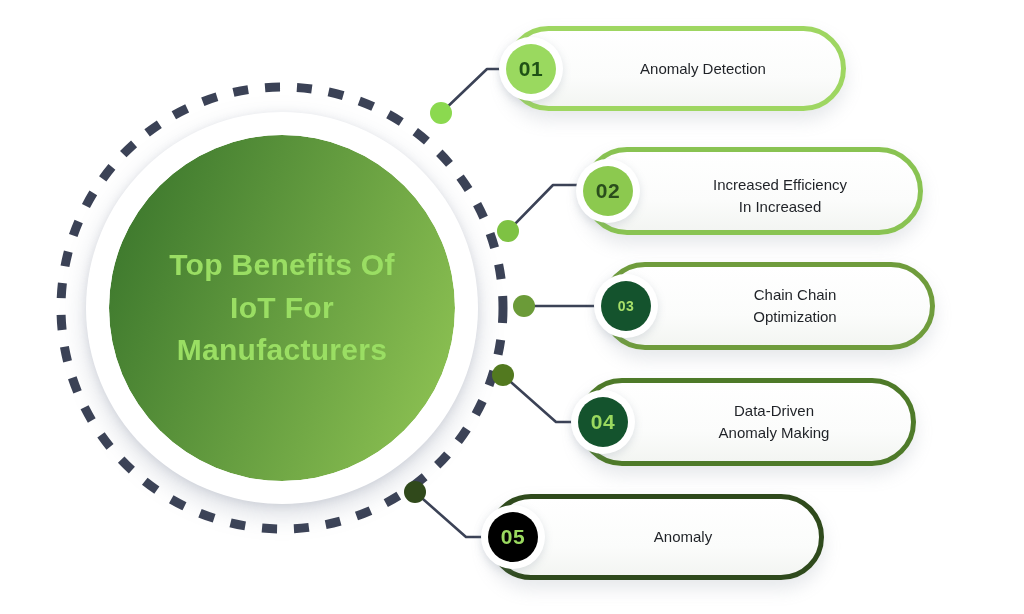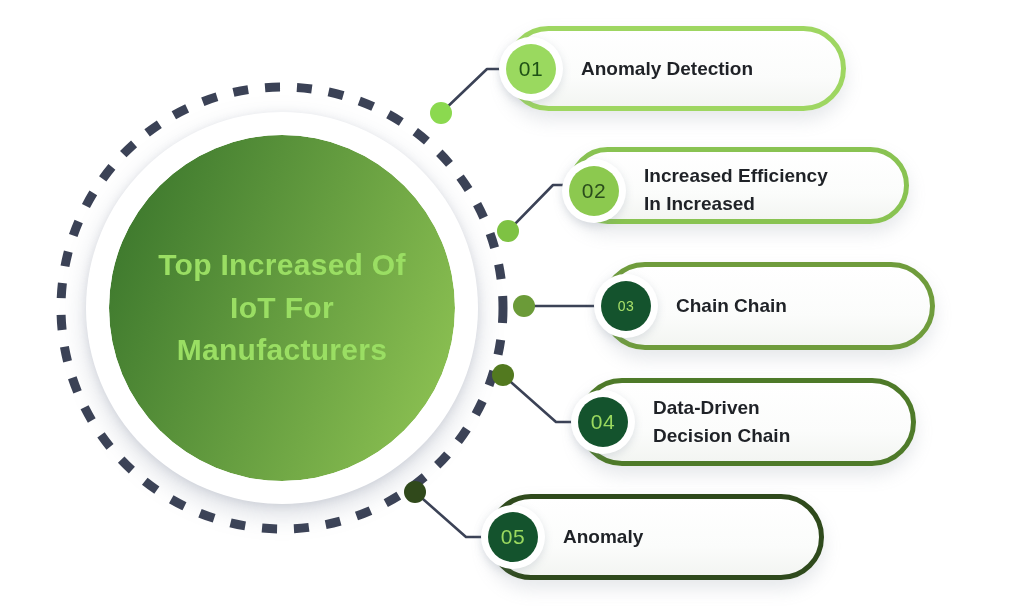--- a/index.html
+++ b/index.html
@@ -99,31 +99,30 @@
     display: flex;
     align-items: center;
     justify-content: center;
     box-shadow: 0 3px 9px rgba(120,130,150,0.22);
   }
   .badge {
     border-radius: 50%;
     display: flex;
     align-items: center;
     justify-content: center;
-    font-weight: normal;
+    font-weight: bold;
     letter-spacing: 0.5px;
   }
   .card-label {
     color: #1f2227;
-    font-size: 19px;
+    font-size: 15px;
     line-height: 1.45;
-    text-align: left;
+    text-align: center;
     width: 100%;
     box-sizing: border-box;
-    font-weight: bold;
   }
 </style>
 </head>
 <body>
 
 <div id="stage">
 
   <div id="hub">
 
     <svg class="dashed-ring" viewBox="0 0 460 460">
@@ -139,21 +138,21 @@
             <stop id="hubStop1" offset="0%" stop-color="#3f7a2e"></stop>
             <stop id="hubStop2" offset="100%" stop-color="#8cc152"></stop>
           </linearGradient>
         </defs>
         <circle cx="173" cy="173" r="173" fill="url(#hubGrad)"></circle>
       </svg>
     </div>
 
     <div class="hub-title" style="color: rgb(154, 222, 99);">
       <div>
-        <div>Top Increased Of</div>
+        <div>Top Benefits Of</div>
         <div>IoT For</div>
         <div>Manufacturers</div>
       </div>
     </div>
   </div>
 
   <svg id="connectors" viewBox="0 0 1024 614">
     <g id="connector-group">
         <path d="M441,113 L487,69 L525,69" fill="none" stroke="#3b4256" stroke-width="2.6" stroke-linecap="round" stroke-linejoin="round"></path>
         <circle cx="441" cy="113" r="11" fill="#8bd94f"></circle>
@@ -170,49 +169,50 @@
 
   <div id="cards">
       <div class="card" style="left: 506px; top: 26px; width: 340px; height: 85px; border-radius: 42.5px; border-width: 5px; border-color: rgb(158, 214, 97);">
         <div class="badge-wrap" style="width: 64px; height: 64px; left: -12px; top: 5.5px;">
           <div class="badge" style="width: 50px; height: 50px; background: rgb(154, 217, 95); color: rgb(31, 82, 22); font-size: 21px;">01</div>
         </div>
         <div class="card-label" style="padding-left: 70px; padding-right: 16px;">
           <div>Anomaly Detection</div>
         </div>
       </div>
-      <div class="card" style="left: 569px; top: 147px; width: 340px; height: 77px; border-radius: 44px; border-width: 5px; border-color: rgb(137, 195, 82);">
+      <div class="card" style="left: 583px; top: 147px; width: 340px; height: 88px; border-radius: 44px; border-width: 5px; border-color: rgb(137, 195, 82);">
         <div class="badge-wrap" style="width: 64px; height: 64px; left: -12px; top: 7px;">
           <div class="badge" style="width: 50px; height: 50px; background: rgb(140, 201, 79); color: rgb(42, 77, 28); font-size: 21px;">02</div>
         </div>
         <div class="card-label" style="padding-left: 70px; padding-right: 16px; margin-top: 9px;">
           <div>Increased Efficiency</div>
           <div>In Increased</div>
         </div>
       </div>
       <div class="card" style="left: 601px; top: 262px; width: 334px; height: 88px; border-radius: 44px; border-width: 5px; border-color: rgb(111, 156, 60);">
         <div class="badge-wrap" style="width: 64px; height: 64px; left: -12px; top: 7px;">
           <div class="badge" style="width: 50px; height: 50px; background: #14532d; color: rgb(168, 224, 106); font-size: 14px;">03</div>
         </div>
         <div class="card-label" style="padding-left: 70px; padding-right: 16px;">
           <div>Chain Chain</div>
+          <div>Optimization</div>
         </div>
       </div>
       <div class="card" style="left: 578px; top: 378px; width: 338px; height: 88px; border-radius: 44px; border-width: 5px; border-color: rgb(78, 122, 41);">
         <div class="badge-wrap" style="width: 64px; height: 64px; left: -12px; top: 7px;">
           <div class="badge" style="width: 50px; height: 50px; background: #14532d; color: rgb(154, 217, 95); font-size: 21px;">04</div>
         </div>
         <div class="card-label" style="padding-left: 70px; padding-right: 16px;">
           <div>Data-Driven</div>
-          <div>Decision Chain</div>
+          <div>Anomaly Making</div>
         </div>
       </div>
       <div class="card" style="left: 488px; top: 494px; width: 336px; height: 86px; border-radius: 43px; border-width: 5px; border-color: rgb(47, 74, 28);">
         <div class="badge-wrap" style="width: 64px; height: 64px; left: -12px; top: 6px;">
-          <div class="badge" style="width: 50px; height: 50px; background: #14532d; color: rgb(154, 217, 95); font-size: 21px;">05</div>
+          <div class="badge" style="width: 50px; height: 50px; background: #000000; color: rgb(154, 217, 95); font-size: 21px;">05</div>
         </div>
         <div class="card-label" style="padding-left: 70px; padding-right: 16px;">
           <div>Anomaly</div>
         </div>
       </div>
     </div>
 
 </div>
 
 </body></html>

